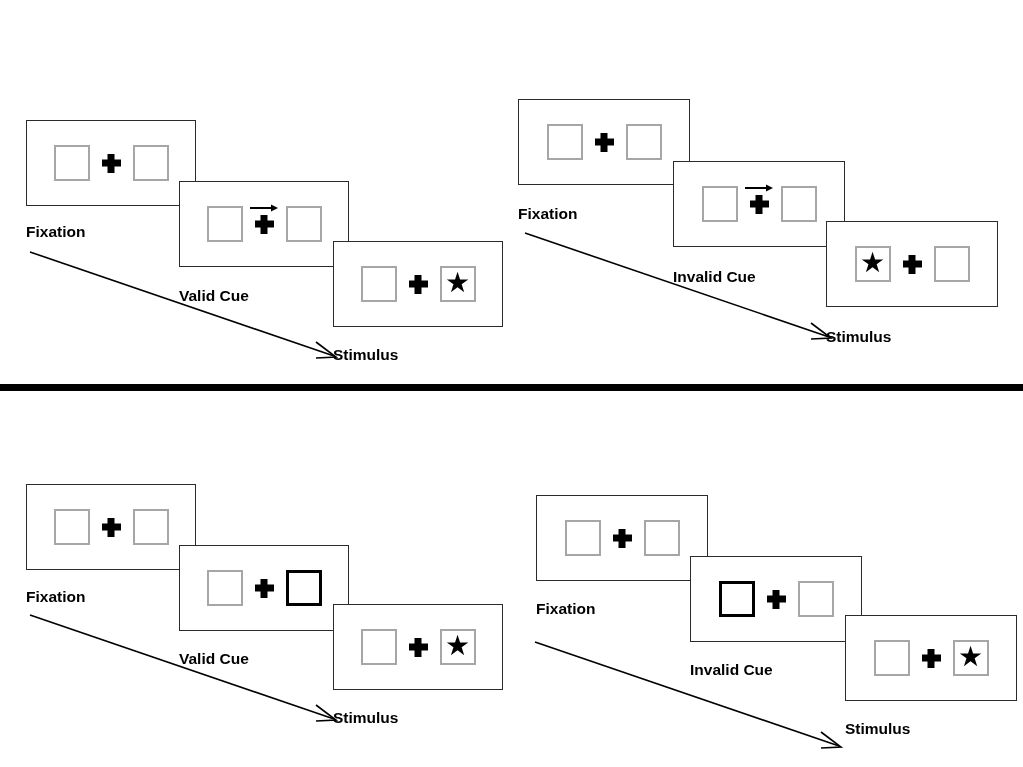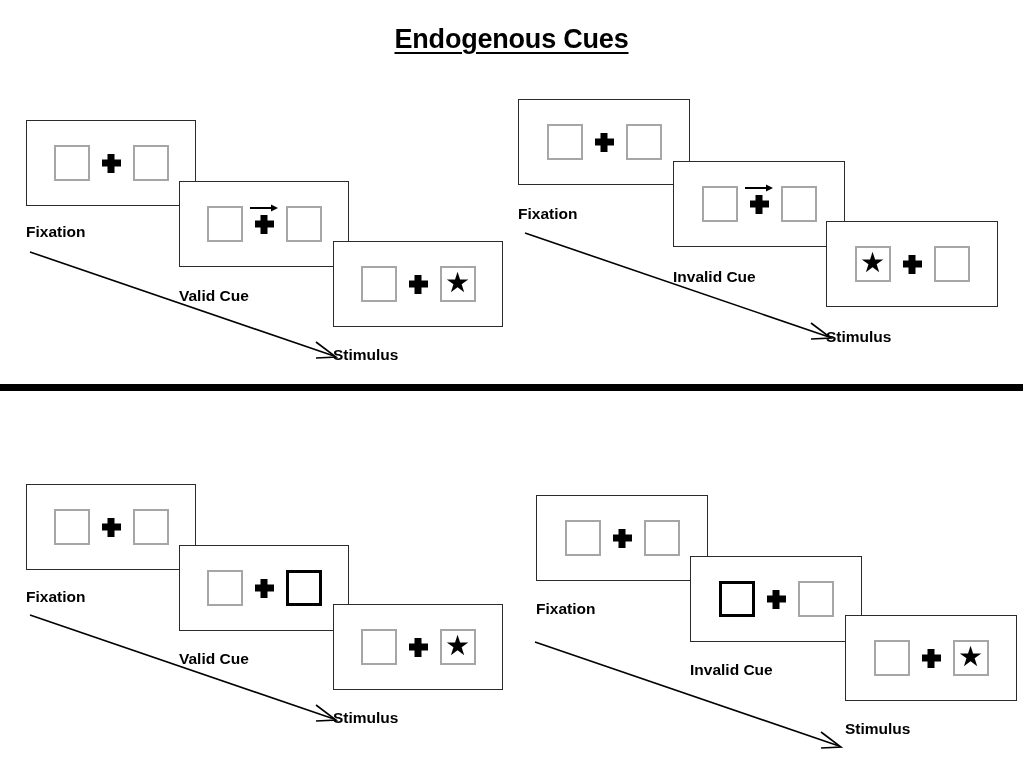--- a/index.html
+++ b/index.html
@@ -143,21 +143,20 @@
   .seq-arrow {
     position: absolute;
     overflow: visible;
   }
 </style>
 </head>
 <body>
 
 <div id="stage">
 
-  <div class="section-title" id="title-endogenous">Endogenous Cues</div>
 
   <svg class="seq-arrow" style="left:28px; top:248px; width:320px; height:116px;" viewBox="0 0 320 116">
     <line x1="2" y1="4" x2="306" y2="108" stroke="#000000" stroke-width="1.6"></line>
     <polyline points="288,94 308,109 288,110" fill="none" stroke="#000000" stroke-width="1.6"></polyline>
   </svg>
 
   <div class="panel" style="left:26px; top:120px; width:170px; height:86px;">
     <div class="panel-inner">
       <div class="pbox"></div>
       <div class="cross-stack">

